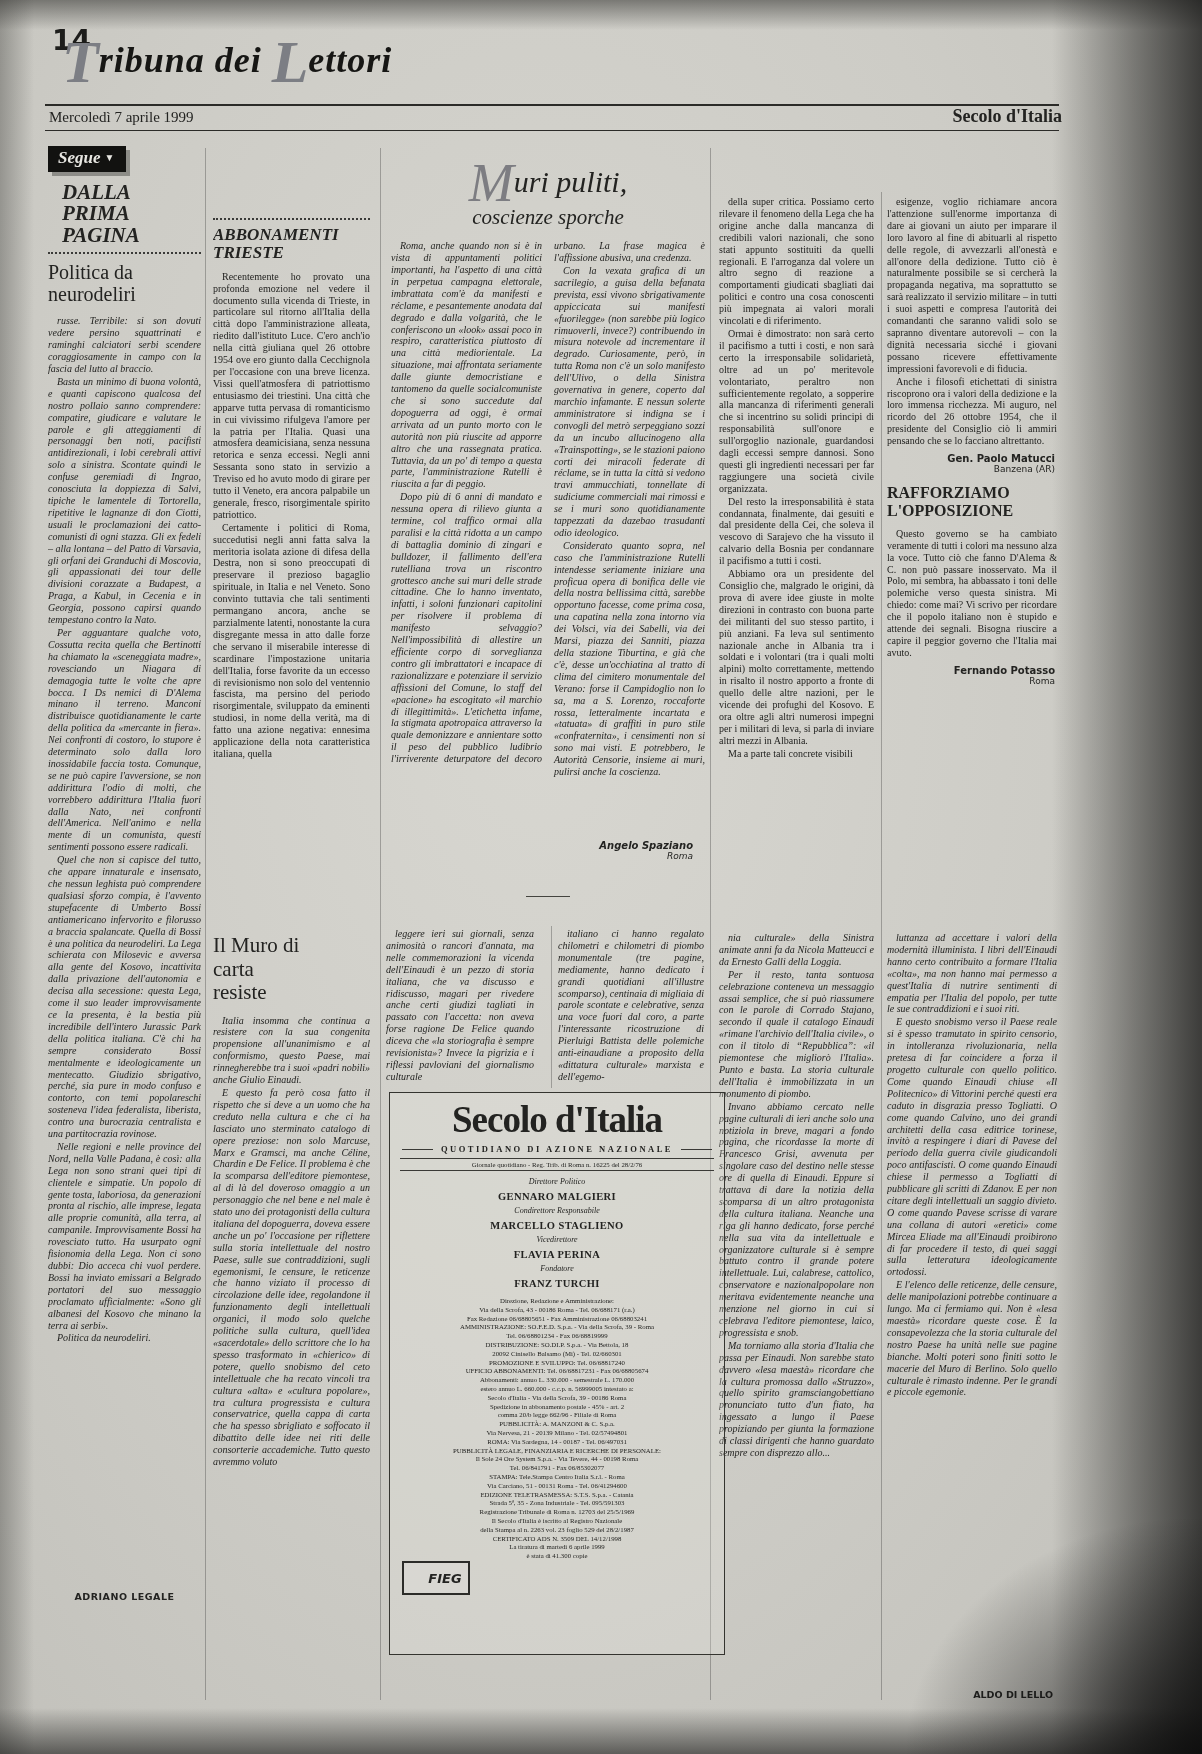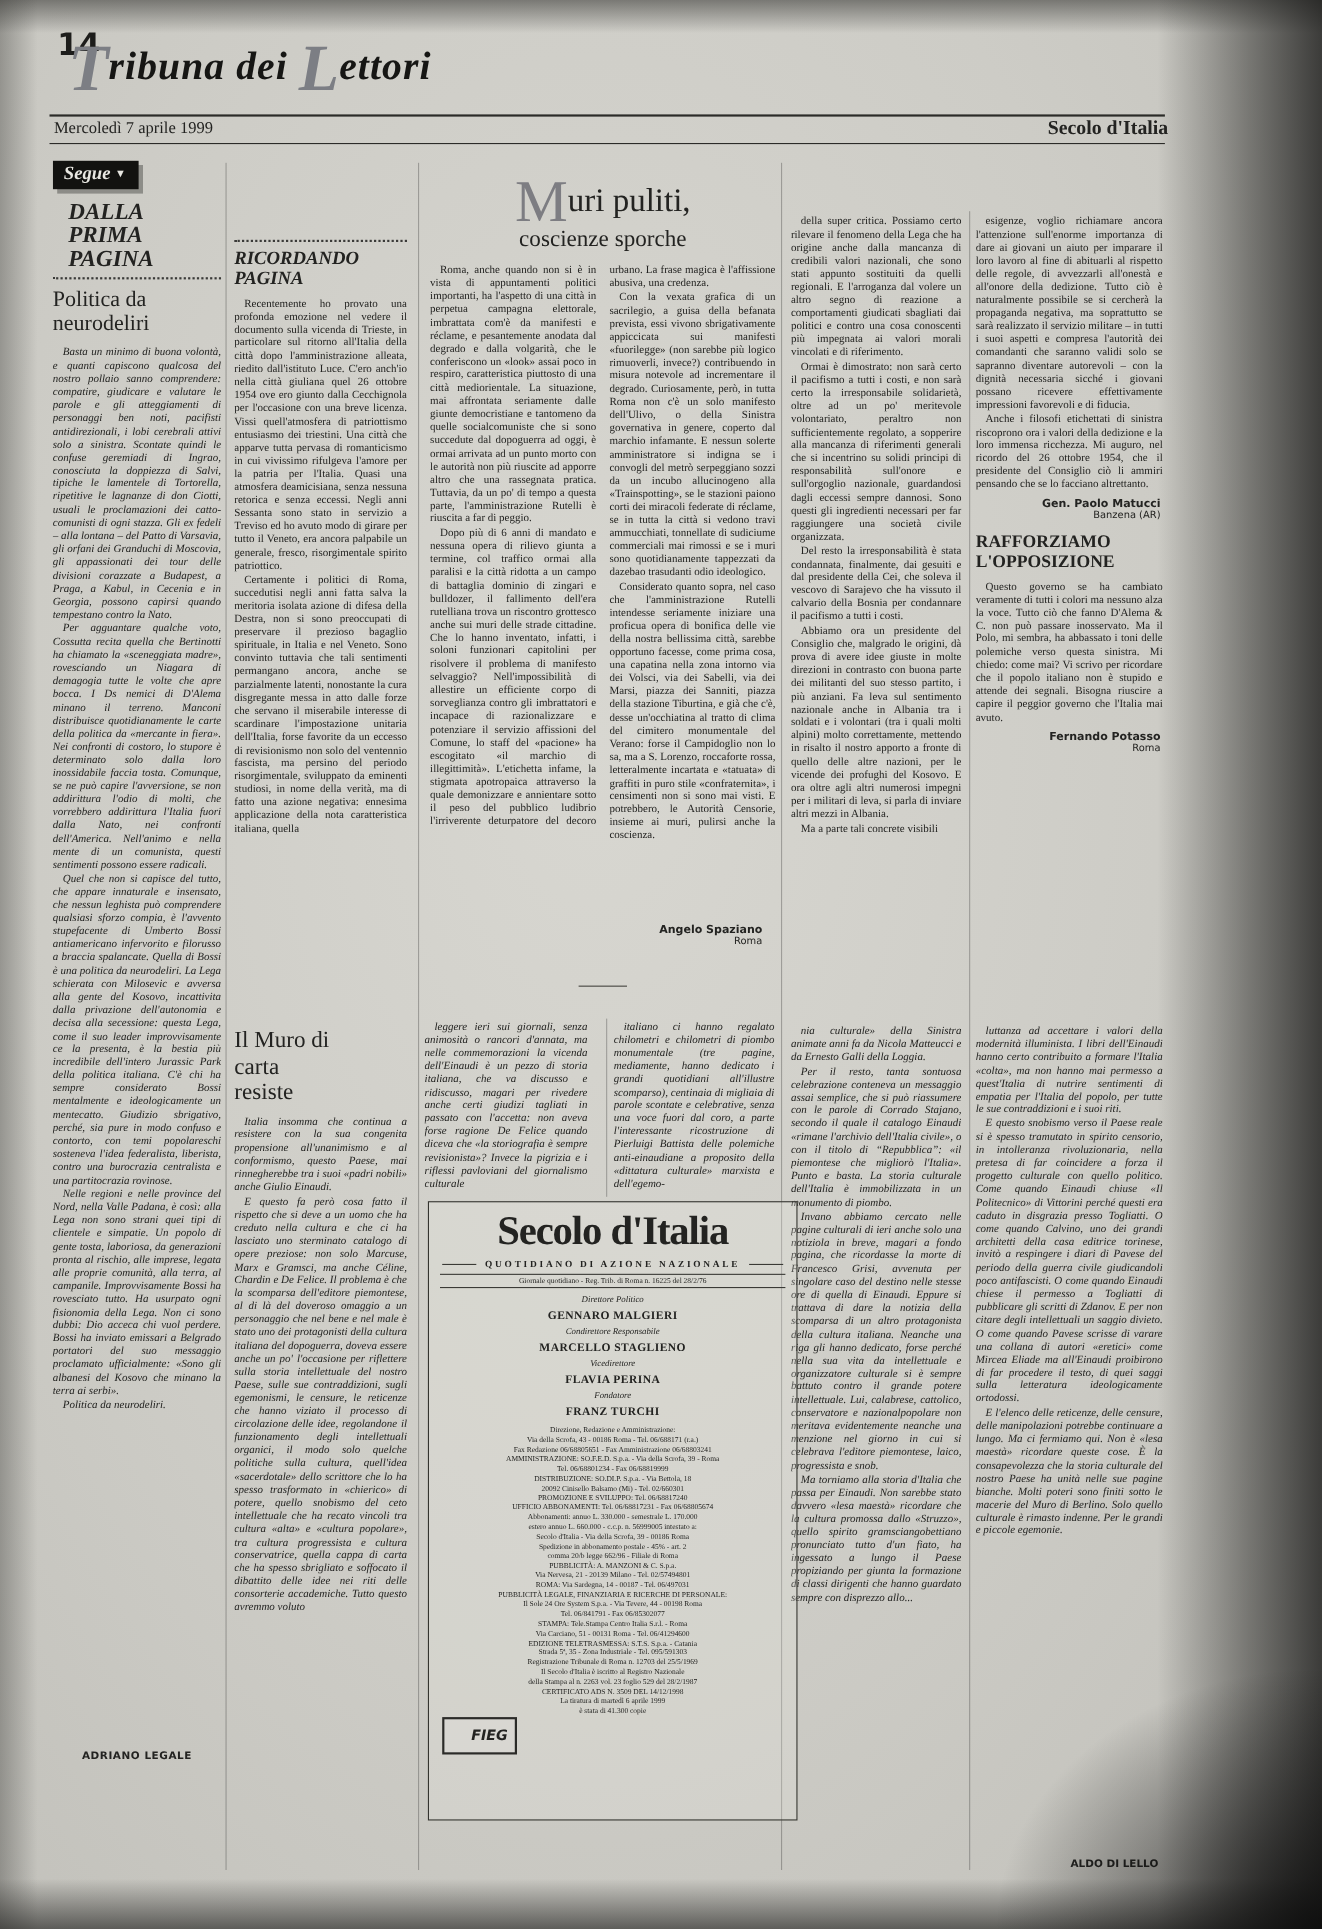--- a/index.html
+++ b/index.html
@@ -34,21 +34,21 @@
          font-size:17px;padding:2px 12px 4px 10px;box-shadow:4px 4px 0 rgba(90,90,85,.55);}
   .segue .tri{font-size:10px;vertical-align:2px;margin-left:4px;}
   .dotted{border-top:2px dotted #3a3a38;margin:6px 0;}
   .kicker1{font-weight:bold;font-style:italic;font-size:21px;line-height:1.02;margin:10px 0 4px 14px;width:100px;}
   .title1{font-size:20px;line-height:1.08;margin:8px 0 10px;width:150px;}
   .byline-left{position:absolute;bottom:6px;left:0;width:100%;text-align:center;
                font-family:"DejaVu Sans",sans-serif;font-weight:bold;font-size:9.5px;letter-spacing:.5px;}
 
   .kicker2{font-weight:bold;font-style:italic;font-size:17px;line-height:1.08;width:120px;margin:6px 0 8px;}
 
-  .muri{padding:0 2px;}
+  .muri{padding:0 2px;font-style:italic;}
   .muri-head{text-align:center;margin:4px 0 10px;}
   .muri-head .dc{font-size:54px;color:#7d7d82;line-height:.8;vertical-align:-9px;}
   .muri-head .t1{font-size:30px;}
   .muri-head .t2{display:block;font-size:21px;margin-top:0;}
   .muri-cols{column-count:2;column-gap:12px;height:596px;}
   .sig{font-family:"DejaVu Sans",sans-serif;font-weight:bold;font-size:10px;text-align:right;margin:6px 2px 4px 0;}
   .sig .place{display:block;font-weight:normal;font-size:9px;}
   .muri-sig{position:absolute;right:12px;top:676px;}
   .end-rule{position:absolute;left:50%;top:738px;width:44px;height:1px;background:#44443f;transform:translateX(-50%);}
 
@@ -101,32 +101,33 @@
   <div class="vsep" style="left:710px;top:148px;height:1552px;"></div>
   <div class="vsep" style="left:881px;top:192px;height:1508px;"></div>
   <div class="vsep" style="left:551px;top:926px;height:162px;"></div>
 
   <div class="col col1">
     <div class="segue"><span>Segue</span><span class="tri">▼</span></div>
     <div class="kicker1">DALLA PRIMA PAGINA</div>
     <div class="dotted"></div>
     <div class="title1">Politica da neurodeliri</div>
     <div class="body-text italic">
+        <p>russe. Terribile: si son dovuti vedere persino squattrinati e raminghi calciatori serbi scendere coraggiosamente in campo con la fascia del lutto al braccio.</p>
         <p>Basta un minimo di buona volontà, e quanti capiscono qualcosa del nostro pollaio sanno comprendere: compatire, giudicare e valutare le parole e gli atteggiamenti di personaggi ben noti, pacifisti antidirezionali, i lobi cerebrali attivi solo a sinistra. Scontate quindi le confuse geremiadi di Ingrao, conosciuta la doppiezza di Salvi, tipiche le lamentele di Tortorella, ripetitive le lagnanze di don Ciotti, usuali le proclamazioni dei catto-comunisti di ogni stazza. Gli ex fedeli – alla lontana – del Patto di Varsavia, gli orfani dei Granduchi di Moscovia, gli appassionati dei tour delle divisioni corazzate a Budapest, a Praga, a Kabul, in Cecenia e in Georgia, possono capirsi quando tempestano contro la Nato.</p>
         <p>Per agguantare qualche voto, Cossutta recita quella che Bertinotti ha chiamato la «sceneggiata madre», rovesciando un Niagara di demagogia tutte le volte che apre bocca. I Ds nemici di D'Alema minano il terreno. Manconi distribuisce quotidianamente le carte della politica da «mercante in fiera». Nei confronti di costoro, lo stupore è determinato solo dalla loro inossidabile faccia tosta. Comunque, se ne può capire l'avversione, se non addirittura l'odio di molti, che vorrebbero addirittura l'Italia fuori dalla Nato, nei confronti dell'America. Nell'animo e nella mente di un comunista, questi sentimenti possono essere radicali.</p>
         <p>Quel che non si capisce del tutto, che appare innaturale e insensato, che nessun leghista può comprendere qualsiasi sforzo compia, è l'avvento stupefacente di Umberto Bossi antiamericano infervorito e filorusso a braccia spalancate. Quella di Bossi è una politica da neurodeliri. La Lega schierata con Milosevic e avversa alla gente del Kosovo, incattivita dalla privazione dell'autonomia e decisa alla secessione: questa Lega, come il suo leader improvvisamente ce la presenta, è la bestia più incredibile dell'intero Jurassic Park della politica italiana. C'è chi ha sempre considerato Bossi mentalmente e ideologicamente un mentecatto. Giudizio sbrigativo, perché, sia pure in modo confuso e contorto, con temi popolareschi sosteneva l'idea federalista, liberista, contro una burocrazia centralista e una partitocrazia rovinose.</p>
         <p>Nelle regioni e nelle province del Nord, nella Valle Padana, è così: alla Lega non sono strani quei tipi di clientele e simpatie. Un popolo di gente tosta, laboriosa, da generazioni pronta al rischio, alle imprese, legata alle proprie comunità, alla terra, al campanile. Improvvisamente Bossi ha rovesciato tutto. Ha usurpato ogni fisionomia della Lega. Non ci sono dubbi: Dio acceca chi vuol perdere. Bossi ha inviato emissari a Belgrado portatori del suo messaggio proclamato ufficialmente: «Sono gli albanesi del Kosovo che minano la terra ai serbi».</p>
         <p>Politica da neurodeliri.</p>
       </div>
     <div class="byline-left">ADRIANO LEGALE</div>
   </div>
 
   <div class="col col2">
     <div class="dotted"></div>
-    <div class="kicker2">RICORDANDO PAGINA</div>
+    <div class="kicker2">ABBONAMENTI TRIESTE</div>
     <div class="body-text">
         <p>Recentemente ho provato una profonda emozione nel vedere il documento sulla vicenda di Trieste, in particolare sul ritorno all'Italia della città dopo l'amministrazione alleata, riedito dall'istituto Luce. C'ero anch'io nella città giuliana quel 26 ottobre 1954 ove ero giunto dalla Cecchignola per l'occasione con una breve licenza. Vissi quell'atmosfera di patriottismo entusiasmo dei triestini. Una città che apparve tutta pervasa di romanticismo in cui vivissimo rifulgeva l'amore per la patria per l'Italia. Quasi una atmosfera deamicisiana, senza nessuna retorica e senza eccessi. Negli anni Sessanta sono stato in servizio a Treviso ed ho avuto modo di girare per tutto il Veneto, era ancora palpabile un generale, fresco, risorgimentale spirito patriottico.</p>
         <p>Certamente i politici di Roma, succedutisi negli anni fatta salva la meritoria isolata azione di difesa della Destra, non si sono preoccupati di preservare il prezioso bagaglio spirituale, in Italia e nel Veneto. Sono convinto tuttavia che tali sentimenti permangano ancora, anche se parzialmente latenti, nonostante la cura disgregante messa in atto dalle forze che servano il miserabile interesse di scardinare l'impostazione unitaria dell'Italia, forse favorite da un eccesso di revisionismo non solo del ventennio fascista, ma persino del periodo risorgimentale, sviluppato da eminenti studiosi, in nome della verità, ma di fatto una azione negativa: ennesima applicazione della nota caratteristica italiana, quella</p>
       </div>
   </div>
 
   <div class="col muri">
     <div class="muri-head"><span class="dc">M</span><span class="t1">uri puliti,</span><span class="t2">coscienze sporche</span></div>
     <div class="muri-cols body-text">
         <p>Roma, anche quando non si è in vista di appuntamenti politici importanti, ha l'aspetto di una città in perpetua campagna elettorale, imbrattata com'è da manifesti e réclame, e pesantemente anodata dal degrado e dalla volgarità, che le conferiscono un «look» assai poco in respiro, caratteristica piuttosto di una città mediorientale. La situazione, mai affrontata seriamente dalle giunte democristiane e tantomeno da quelle socialcomuniste che si sono succedute dal dopoguerra ad oggi, è ormai arrivata ad un punto morto con le autorità non più riuscite ad apporre altro che una rassegnata pratica. Tuttavia, da un po' di tempo a questa parte, l'amministrazione Rutelli è riuscita a far di peggio.</p>

